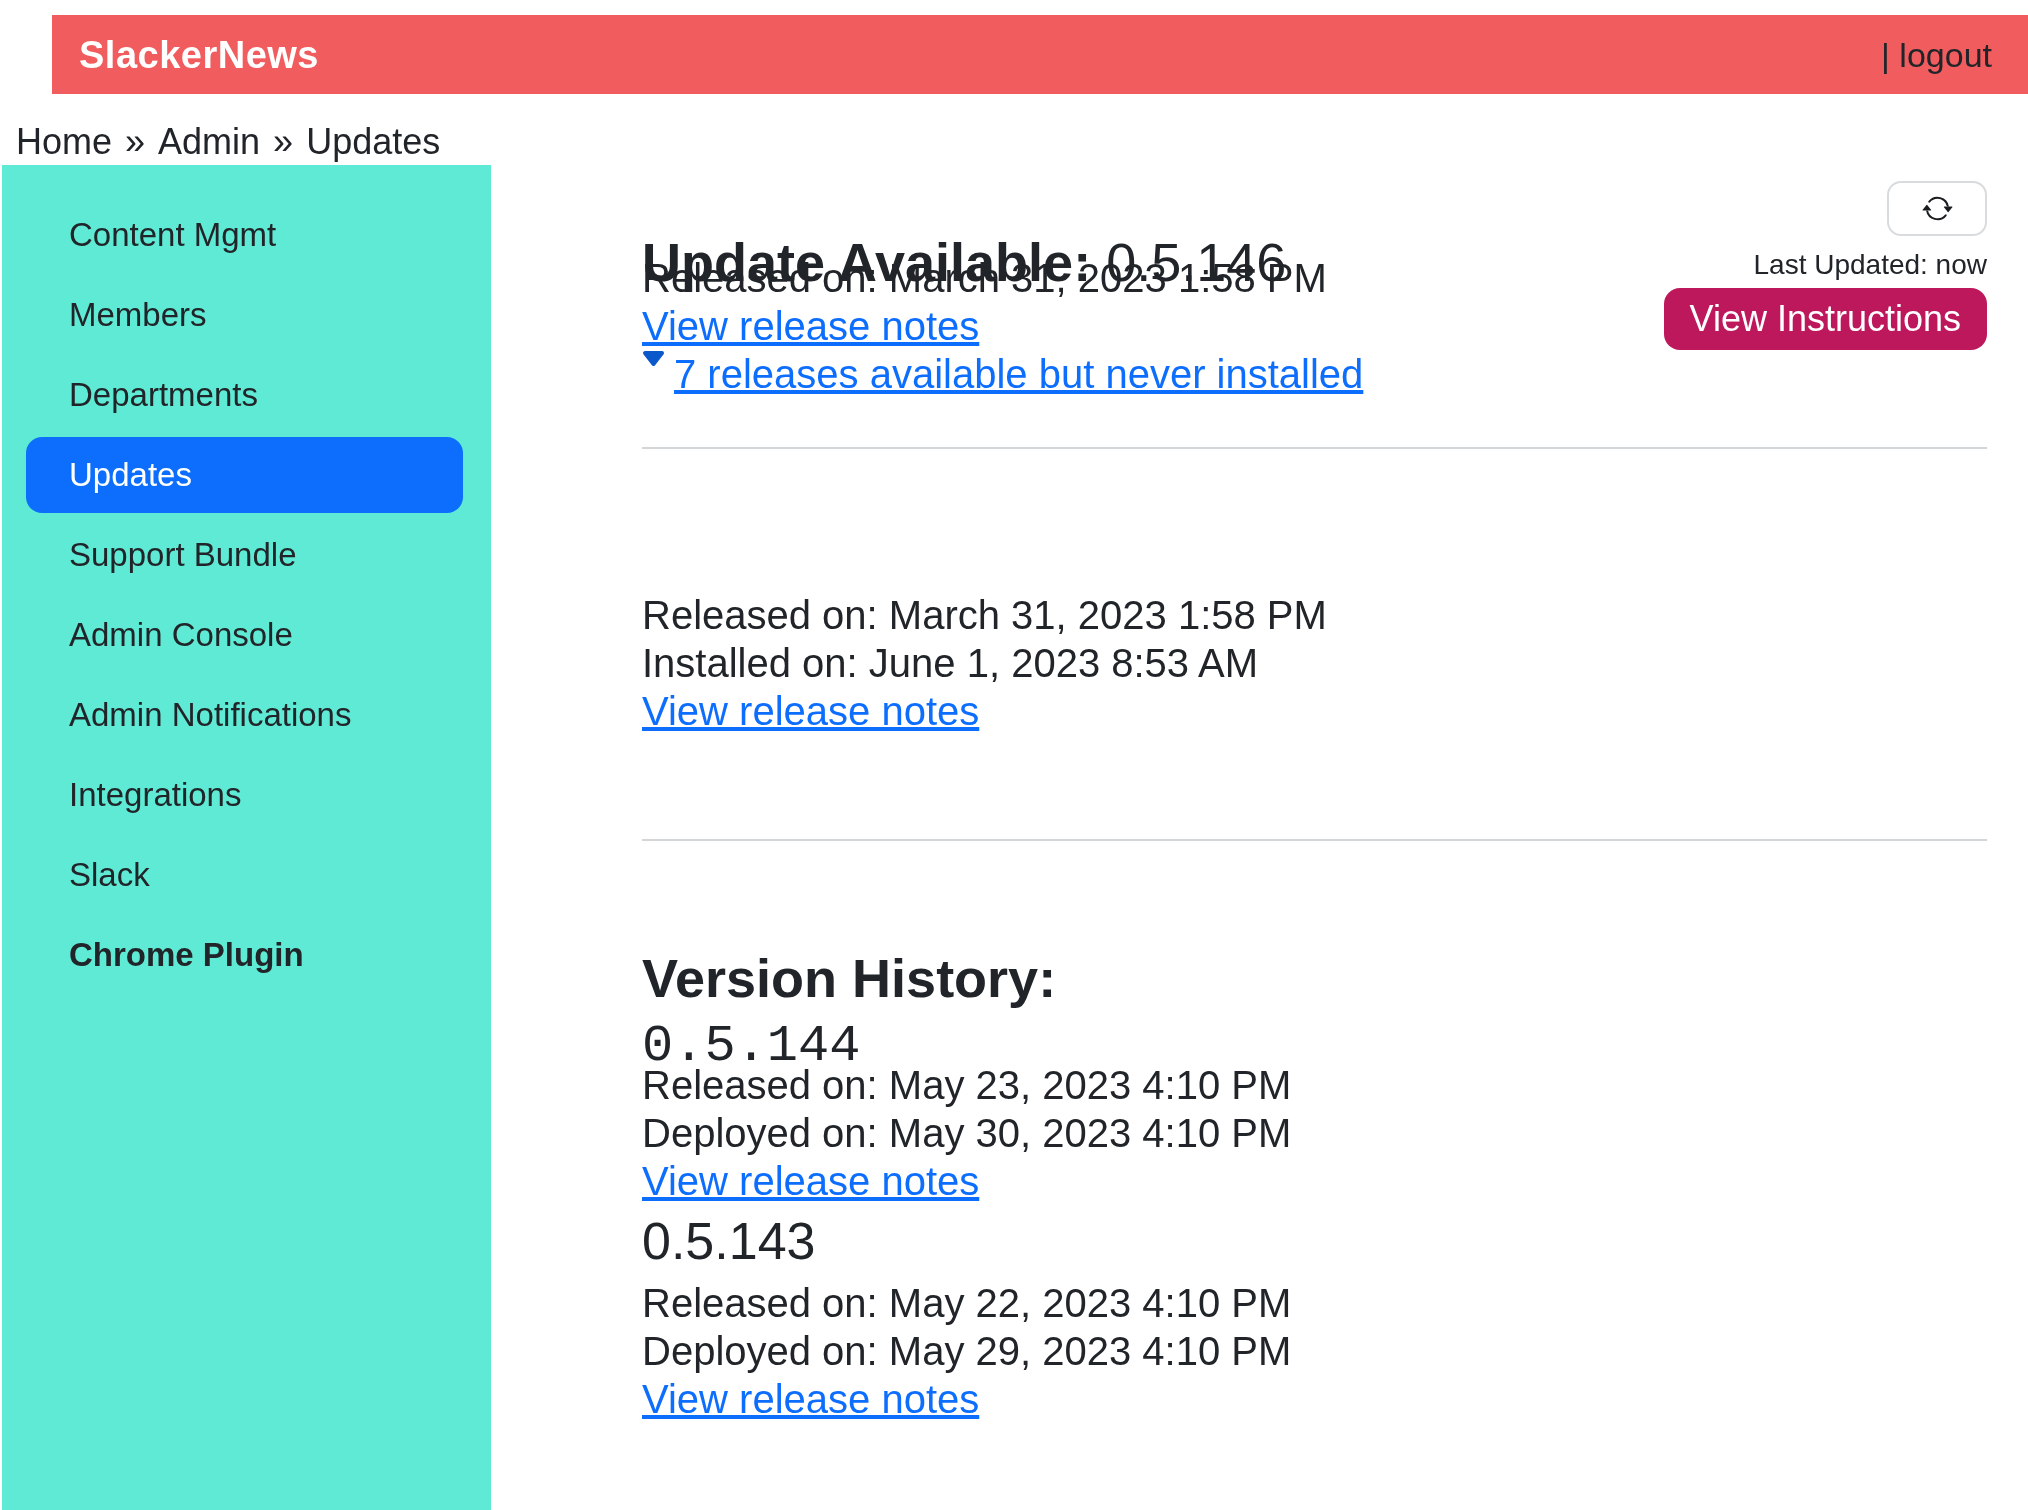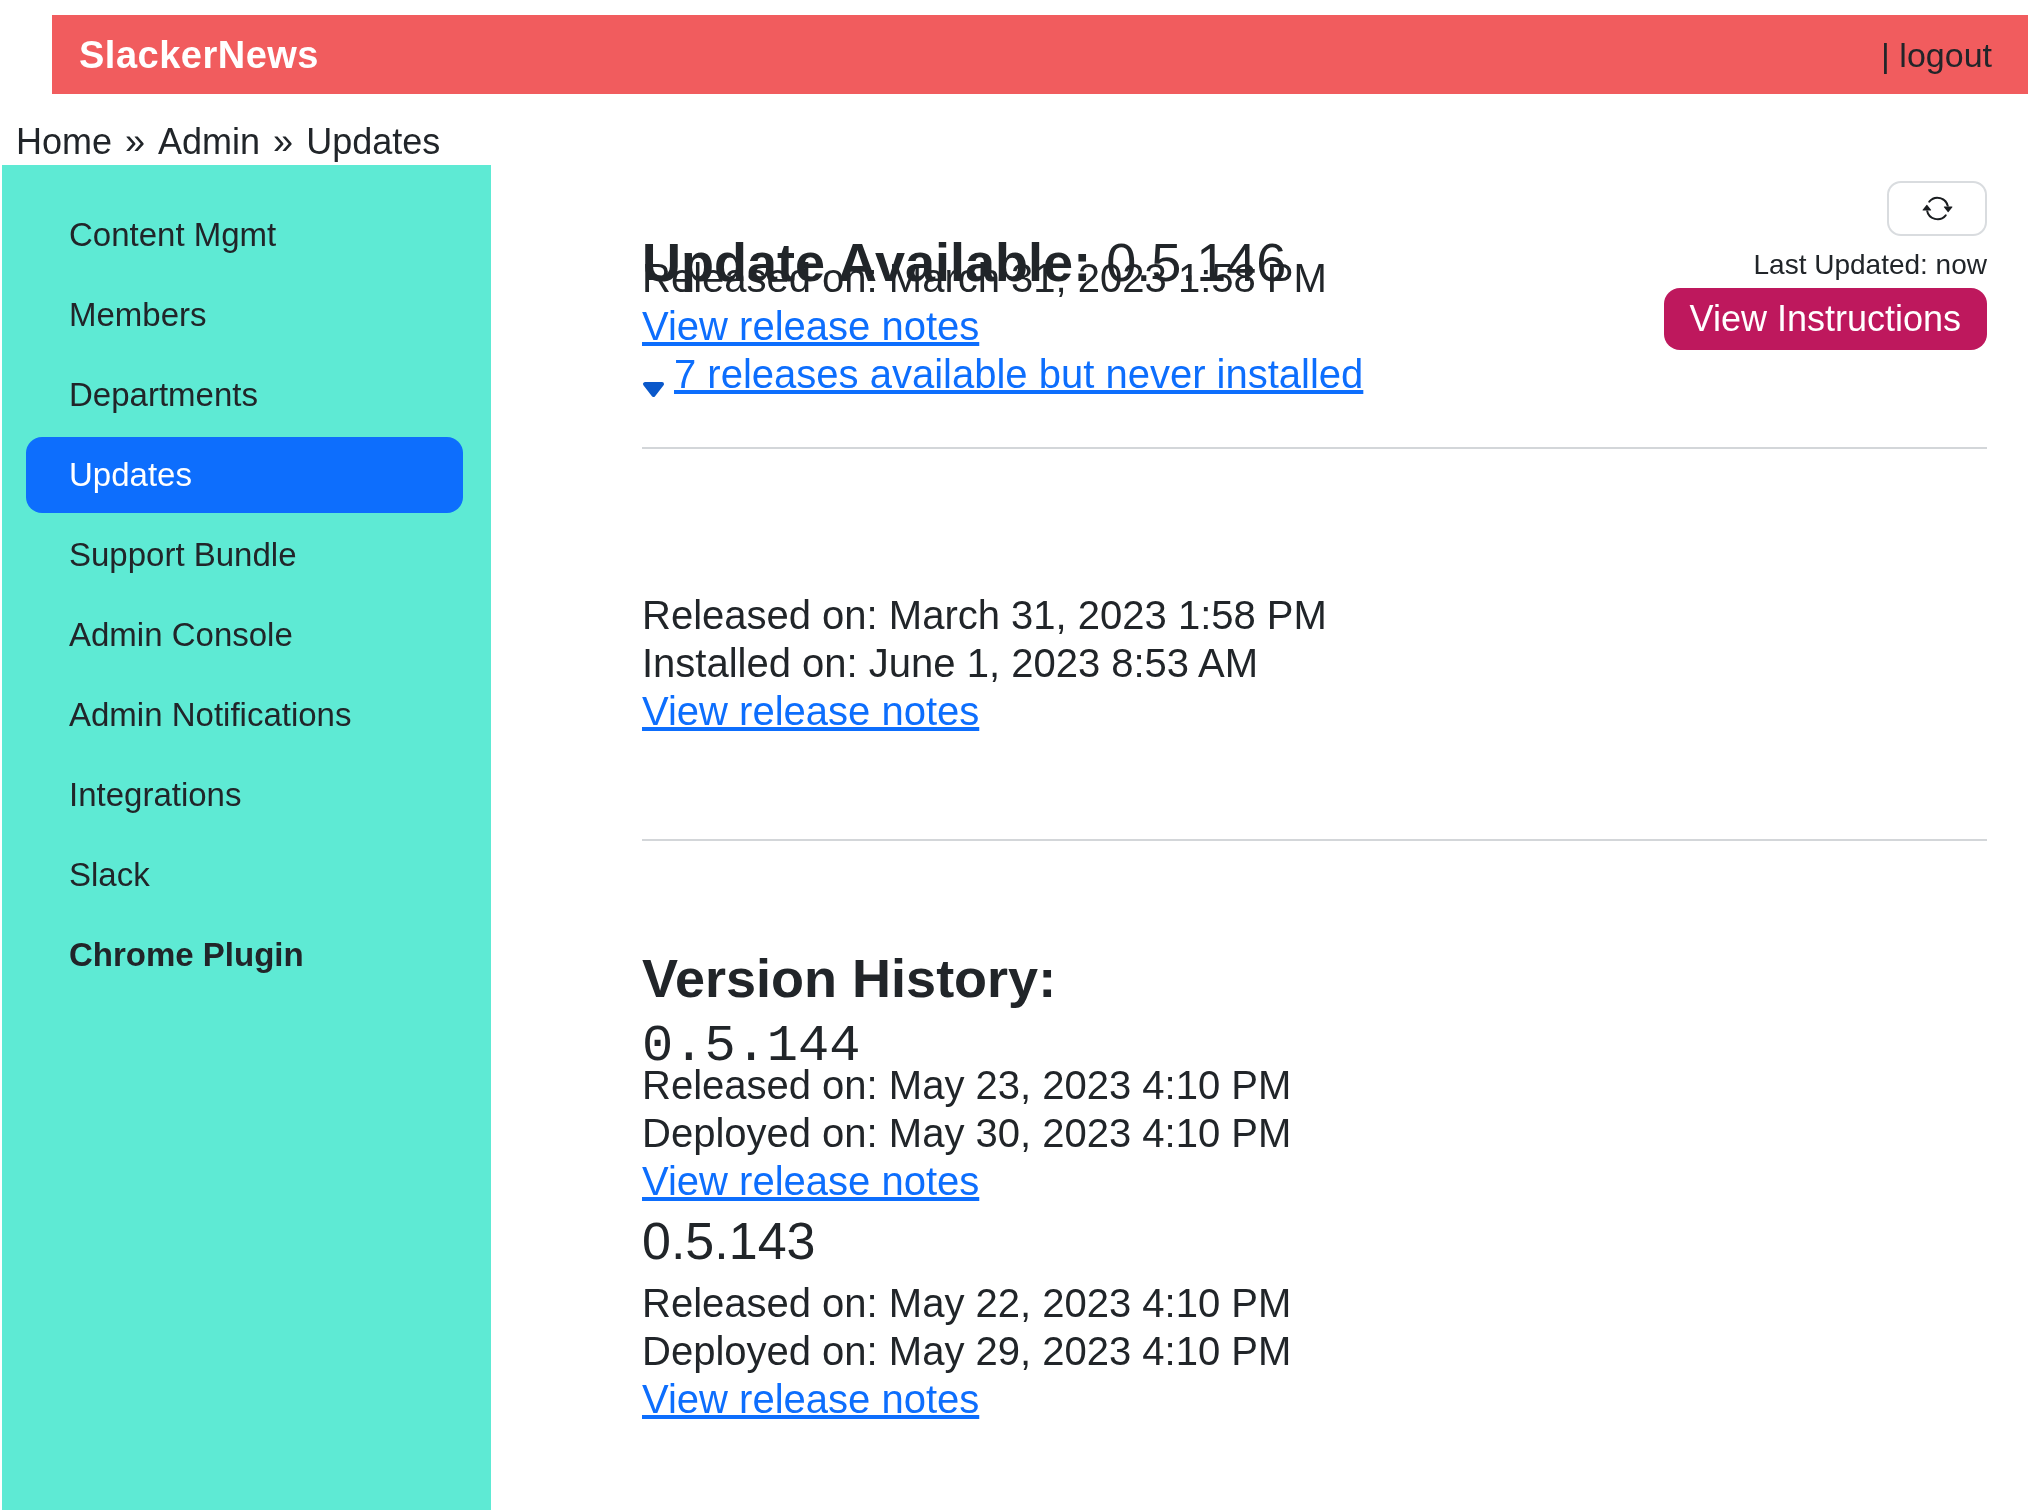--- a/index.html
+++ b/index.html
@@ -38,21 +38,21 @@
   #h-history{top:902px;}
   .rows{position:absolute;left:642px;font-size:40px;line-height:48px;color:#212529;white-space:nowrap;}
   #rows-update{top:254px;}
   #rows-current{top:591px;}
   #rows-hist1{top:1061px;}
   #rows-hist2{top:1279px;}
   .ver-num{position:absolute;left:642px;font-size:52px;line-height:62px;font-weight:400;color:#212529;}
   #ver-144{top:1016px;font-family:Liberation Mono, monospace;}
   #ver-143{top:1210px;}
   a.link{color:#0d6efd;text-decoration:underline;cursor:pointer;}
-  .toggle-row{display:flex;align-items:flex-end;gap:9px;height:48px;cursor:pointer;}
+  .toggle-row{display:flex;align-items:flex-start;gap:9px;height:48px;cursor:pointer;}
   .caret svg{display:block;}
   
   .divider{position:absolute;left:642px;width:1345px;height:0;border-top:2px solid #d3d6d9;}
   #divider-1{top:447px;}
   #divider-2{top:839px;}
   
   .refresh-btn{
     position:absolute;left:1887px;top:181px;width:100px;height:55px;background:#ffffff;
     border:2px solid #d9dcdf;border-radius:14px;display:flex;align-items:center;justify-content:center;
     cursor:pointer;box-sizing:border-box;

